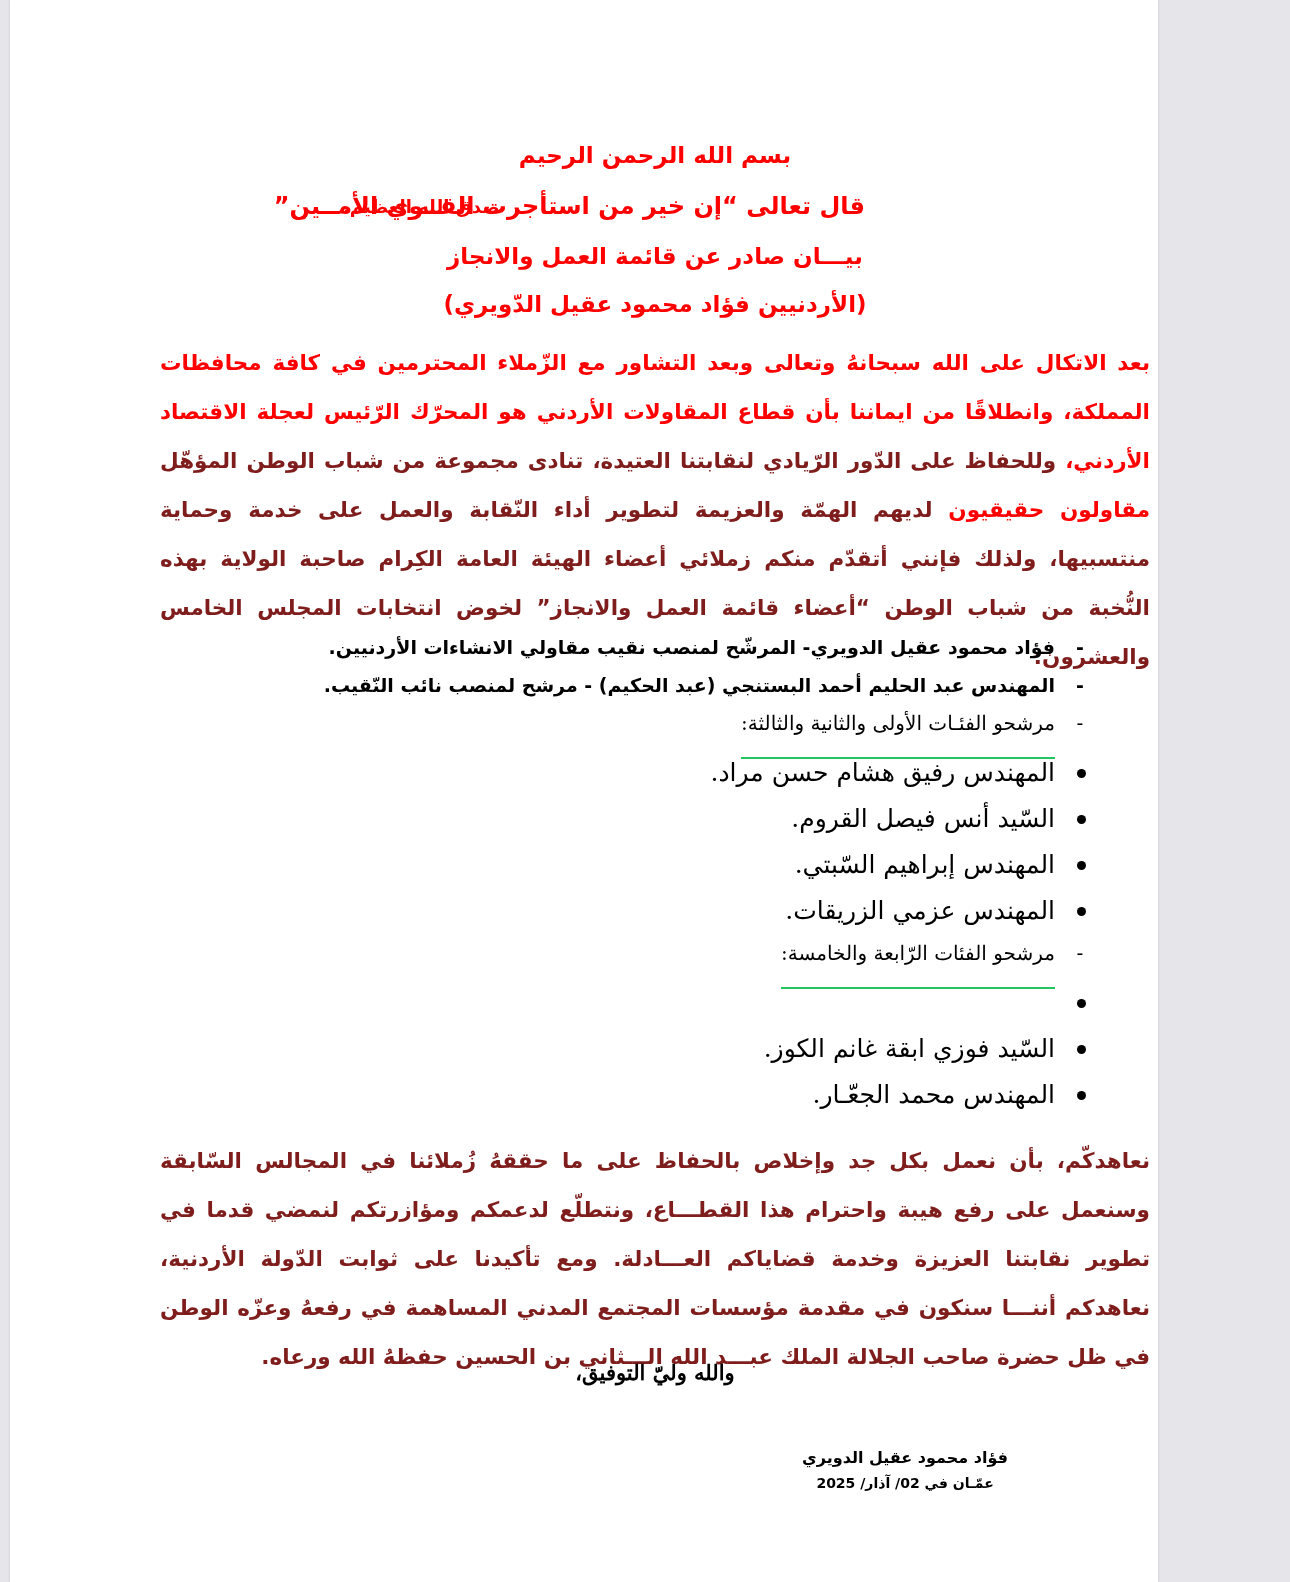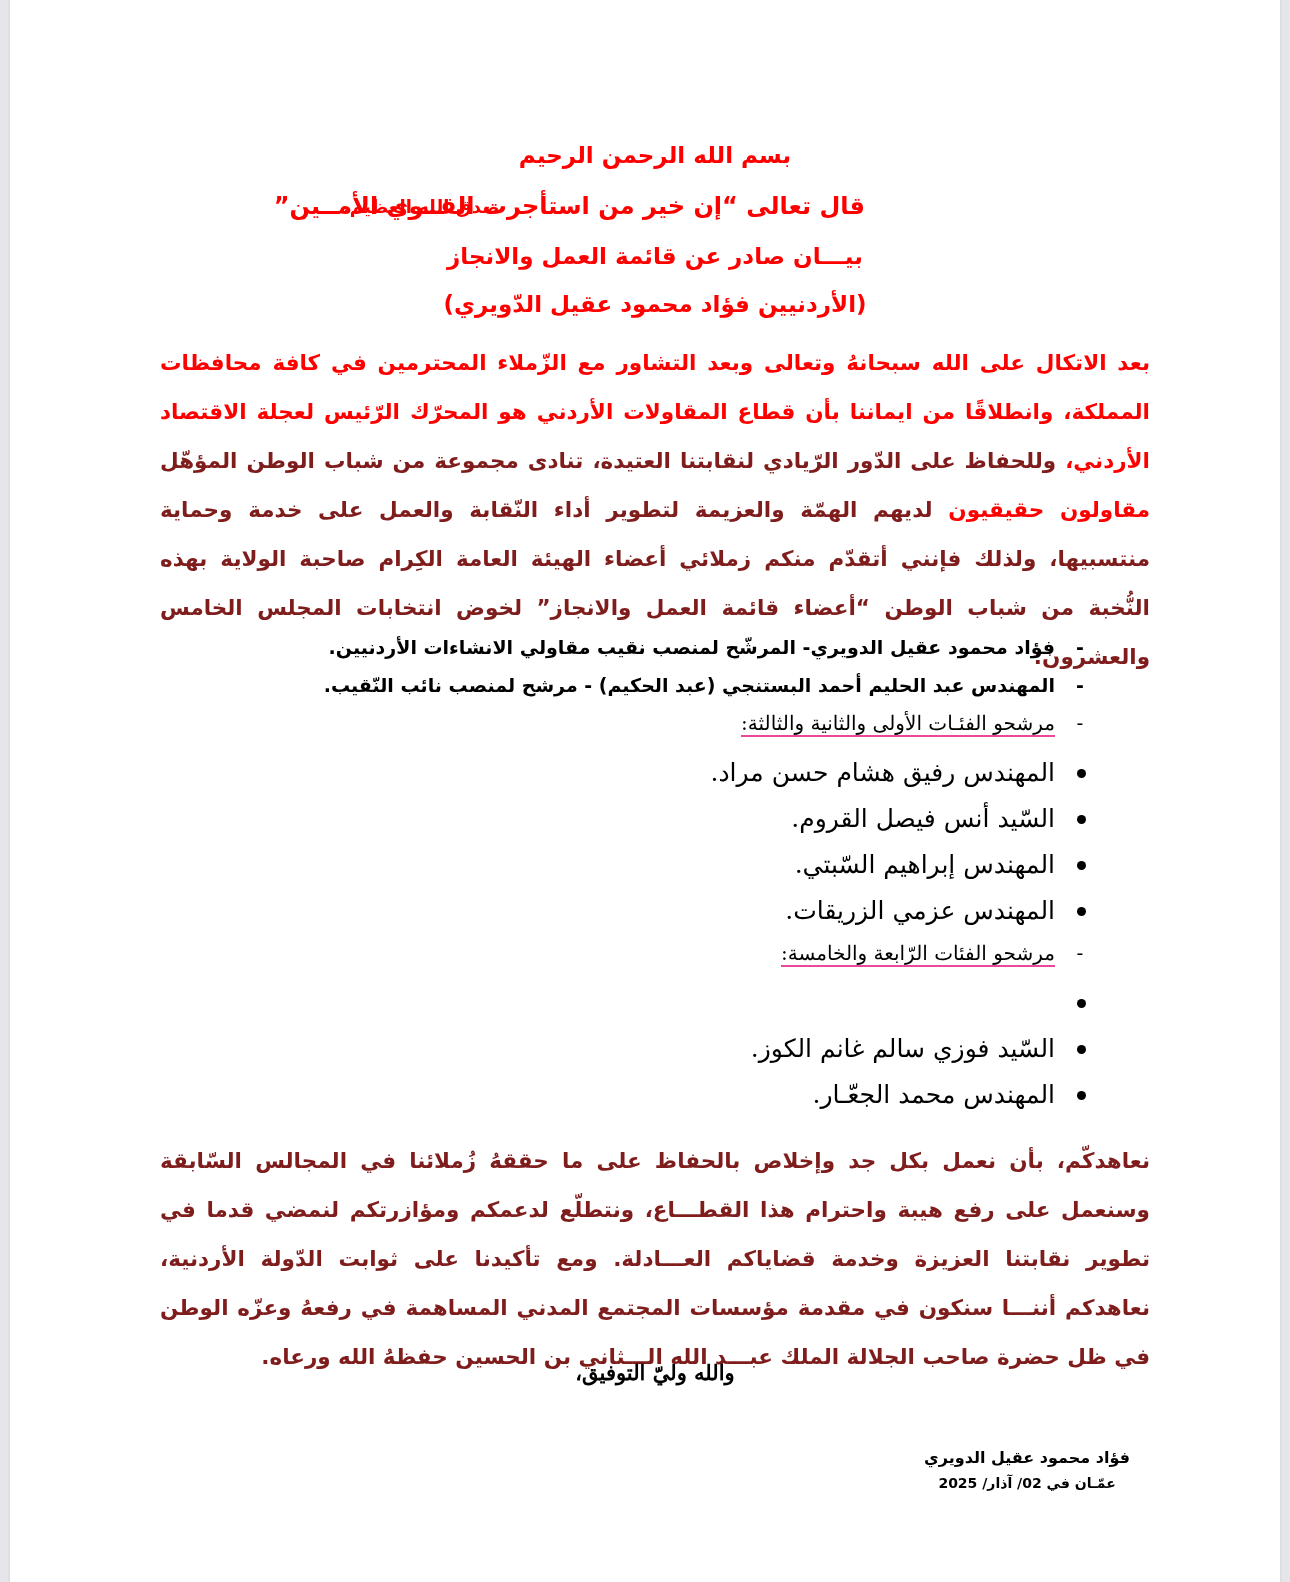--- a/index.html
+++ b/index.html
@@ -1,21 +1,21 @@
 <!DOCTYPE html>
 <html><head>
   <meta charset="utf-8">
   <style>
     html, body { margin: 0; padding: 0; }
     body {
       width: 1290px; height: 1582px; background: #e6e5ea; position: relative; overflow: hidden;
       font-family: "DejaVu Sans", sans-serif;
     }
     .page {
-      position: absolute; left: 10px; top: 0; width: 1270px; height: 1582px; background: #ffffff;
+      position: absolute; left: 10px; top: 0; width: 1148px; height: 1582px; background: #ffffff;
       box-shadow: 0 0 3px rgba(0,0,0,0.12);
     }
     .doc { position: absolute; left: 150px; width: 990px; direction: rtl; }
     .red { color: #ff0000; }
     .blk { color: #7f1d1d; }
     .hdr { font-weight: bold; font-size: 23px; text-align: center; color: #ff0000; }
     .l1 { top: 142px; }
     .l3 { top: 243px; }
     .l4 { top: 291px; }
     .quote-wrap { position: absolute; top: 192px; left: 150px; width: 990px; direction: rtl; height: 34px; }
@@ -24,21 +24,21 @@
     .para {
       font-weight: bold; font-size: 21.5px; line-height: 49px; text-align: justify; text-align-last: right;
     }
     .p1 { top: 338px; }
     .list { top: 628px; right: 0; }
     .li { position: relative; height: 38px; font-size: 19px; line-height: 38px; white-space: nowrap; }
     .li .mark { position: absolute; right: 60px; width: 20px; text-align: center; }
     .li .txt { position: absolute; right: 95px; }
     .li.bold { font-weight: bold; }
     .li.sub .txt { font-family: "DejaVu Serif", serif; font-size: 20px; }
-    .li.sub .txt u { text-decoration: none; border-bottom: 2px solid #ec4899; padding-bottom: 0; }
+    .li.sub .txt u { text-decoration: none; border-bottom: 2px solid #22c55e; padding-bottom: 22px; }
     .bul { position: relative; height: 46px; font-family: "DejaVu Serif", serif; font-size: 25px; line-height: 46px; white-space: nowrap; }
     .bul .dot { position: absolute; right: 64px; width: 12px; height: 12px; top: 19px; }
     .bul .dot span { display: block; width: 9px; height: 9px; border-radius: 50%; background: #000; }
     .bul .txt { position: absolute; right: 95px; }
     .p2 { top: 1136px; }
     .closing { position: absolute; top: 1360px; left: 150px; width: 990px; text-align: center; font-family: "DejaVu Serif", serif; font-size: 21px; direction: rtl; font-weight: bold; }
     .sig { position: absolute; top: 1446px; right: 150px; direction: rtl; text-align: center; font-weight: bold; }
     .sig .name { font-size: 16px; line-height: 24px; }
     .sig .date { font-size: 14px; line-height: 26px; }
   </style>
@@ -107,21 +107,21 @@
 
     <div class="bul">
       <span class="dot">
           <span></span>
         </span>
     </div>
     <div class="bul">
       <span class="dot">
           <span></span>
         </span>
-      <span class="txt">السّيد فوزي سالم غانم الكوز.</span>
+      <span class="txt">السّيد فوزي ابقة غانم الكوز.</span>
     </div>
     <div class="bul">
       <span class="dot">
           <span></span>
         </span>
       <span class="txt">المهندس محمد الجعّـار.</span>
     </div>
   </div>
 
   <div class="doc para p2 blk">نعاهدكّم، بأن نعمل بكل جد وإخلاص بالحفاظ على ما حققهُ زُملائنا في المجالس السّابقة وسنعمل على رفع هيبة واحترام هذا القطـــاع، ونتطلّع لدعمكم ومؤازرتكم لنمضي قدما في تطوير نقابتنا العزيزة وخدمة قضاياكم العـــادلة. ومع تأكيدنا على ثوابت الدّولة الأردنية، نعاهدكم أننـــا سنكون في مقدمة مؤسسات المجتمع المدني المساهمة في رفعهُ وعزّه الوطن في ظل حضرة صاحب الجلالة الملك عبـــد الله الـــثاني بن الحسين حفظهُ الله ورعاه.</div>

